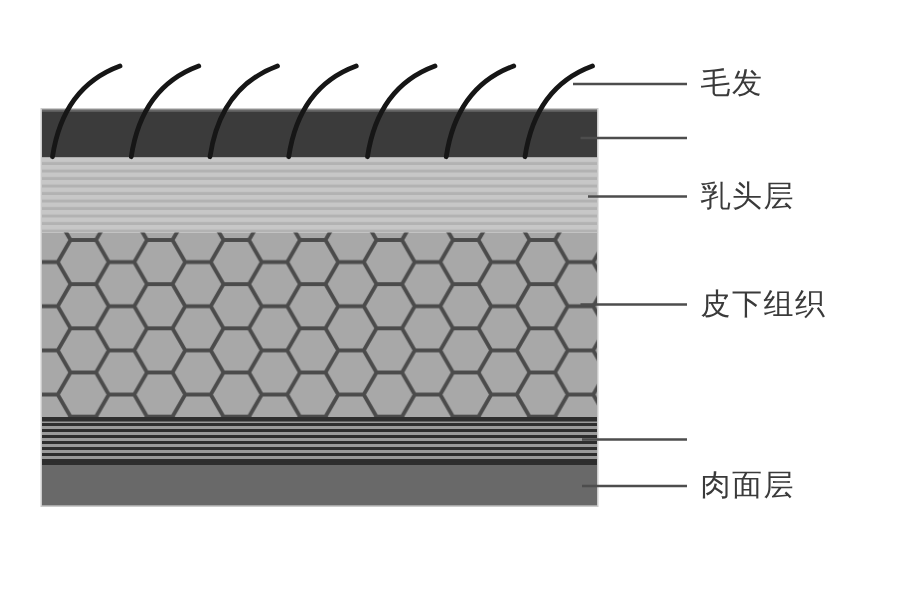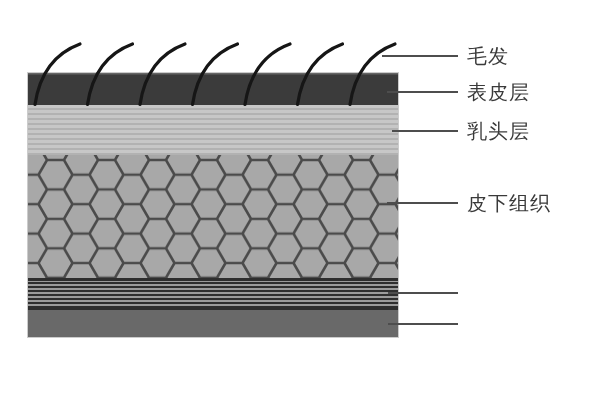--- a/index.html
+++ b/index.html
@@ -85,17 +85,17 @@
       <line x1="382" y1="56" x2="458" y2="56" stroke="#4d4d4d"></line>
       <line x1="387" y1="92" x2="458" y2="92" stroke="#4d4d4d"></line>
       <line x1="392" y1="131" x2="458" y2="131" stroke="#4d4d4d"></line>
       <line x1="387" y1="203" x2="458" y2="203" stroke="#4d4d4d"></line>
       <line x1="388" y1="293" x2="458" y2="293" stroke="#4d4d4d"></line>
       <line x1="388" y1="324" x2="458" y2="324" stroke="#4d4d4d"></line>
     </g>
   </svg>
 
   <div class="layer-label lbl-hair">毛发</div>
-  <div class="layer-label lbl-epidermis">表皮层</div>
   <div class="layer-label lbl-papillary">乳头层</div>
   <div class="layer-label lbl-reticular">皮下组织</div>
+  <div class="layer-label lbl-flesh">肉面层</div>
 
 </div>
 
 </body></html>

